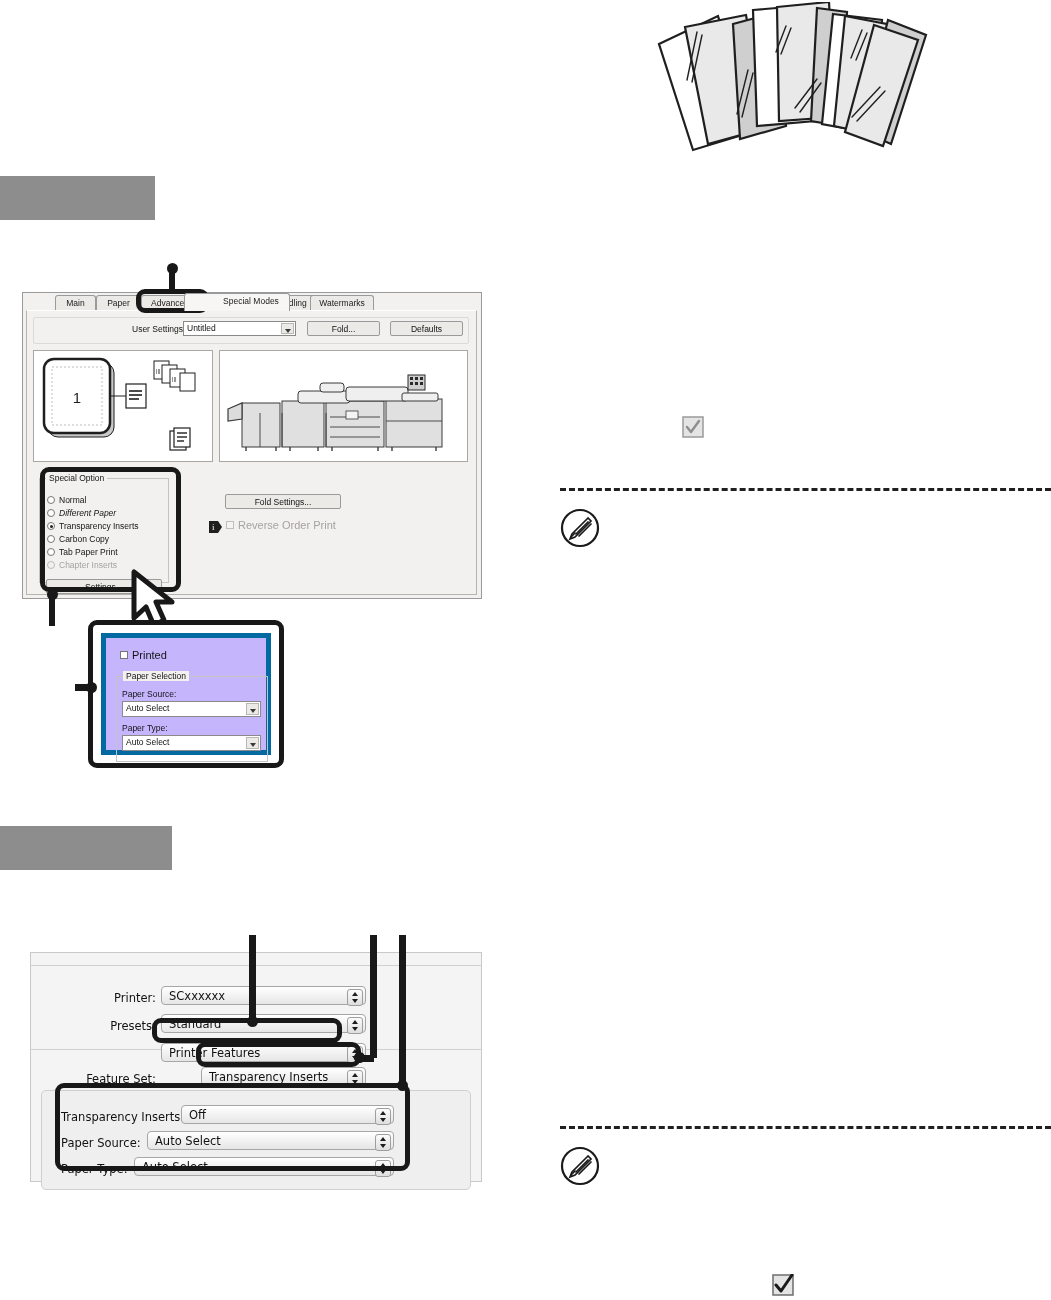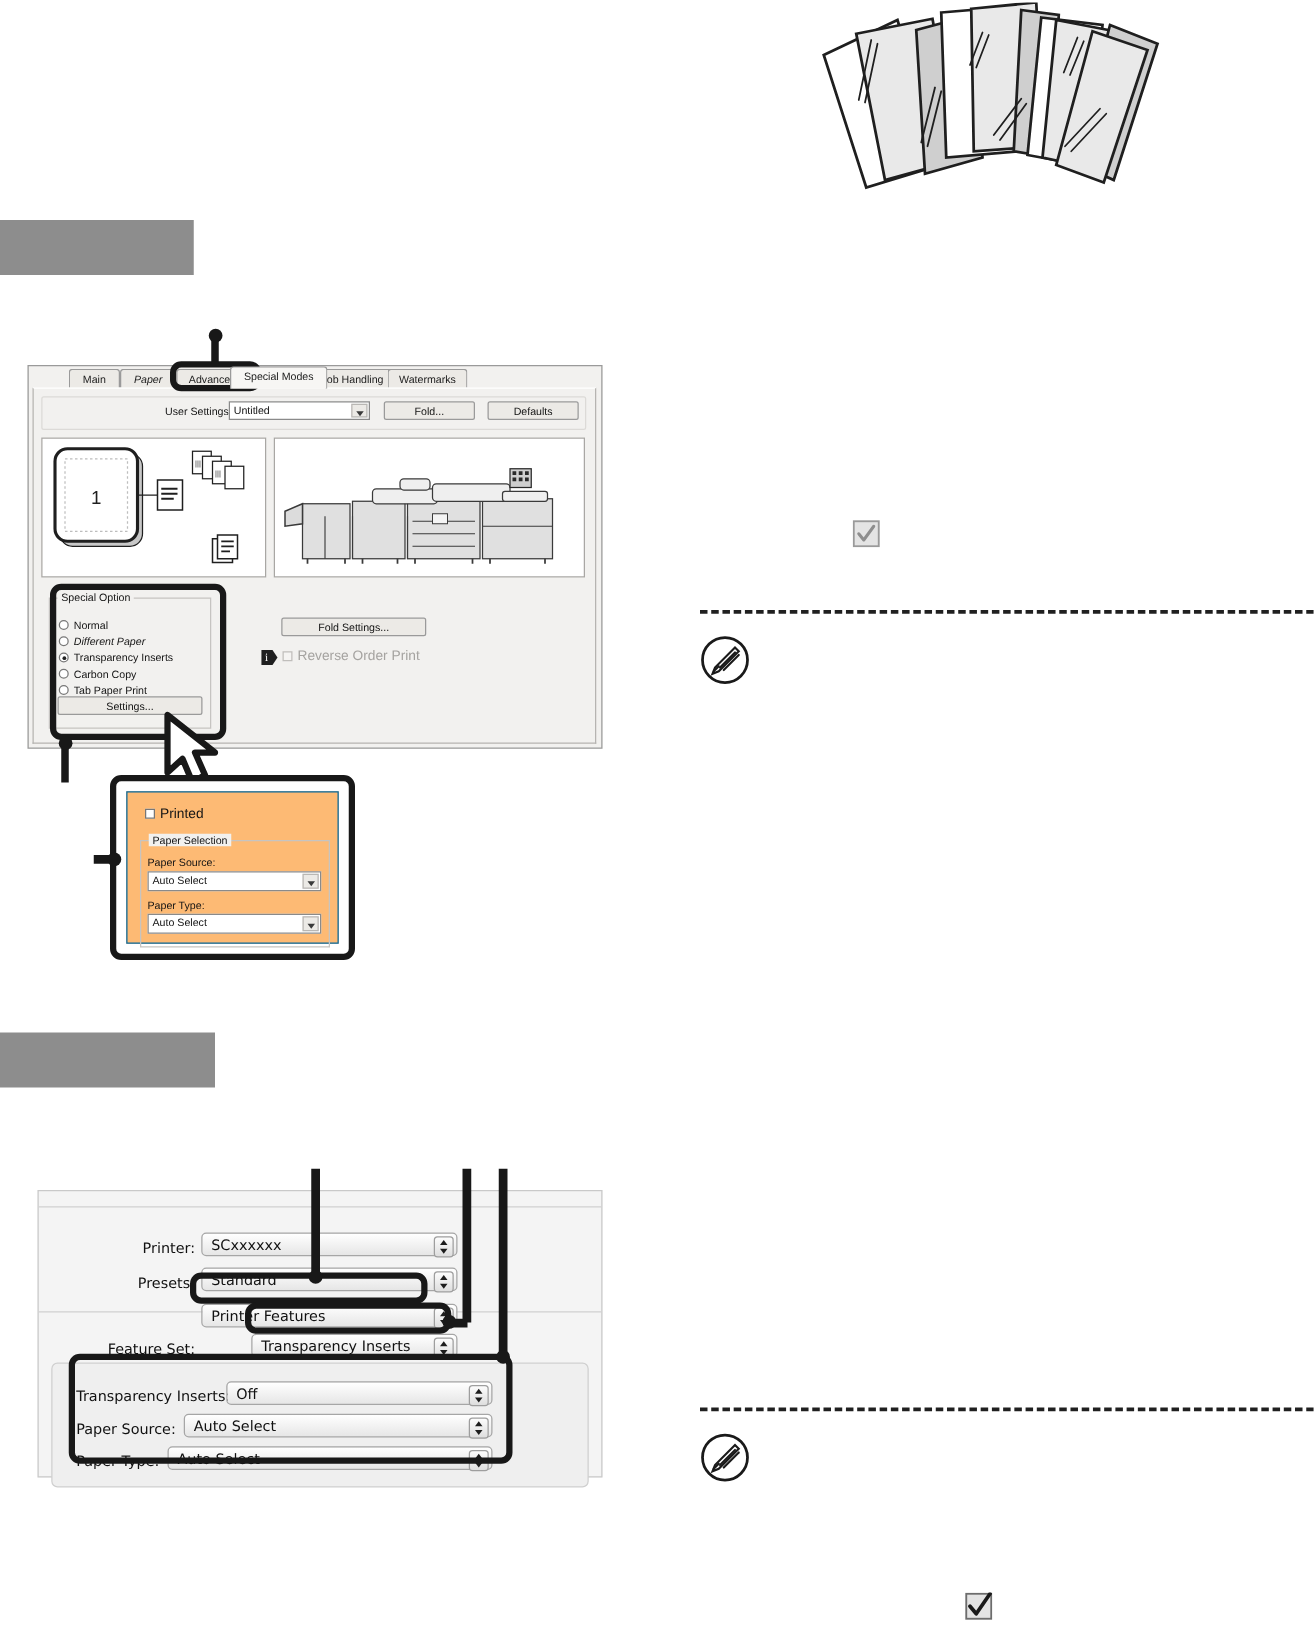--- a/index.html
+++ b/index.html
@@ -88,21 +88,21 @@
   .leader{position:absolute;background:#181818;}
   .dot{position:absolute;width:11px;height:11px;border-radius:50%;background:#181818;}
 
   
   #popup{
     left:88px;top:620px;width:196px;height:148px;
     background:#fff;border:5px solid #181818;border-radius:9px;box-sizing:border-box;
   }
   #popup-inner{
     position:absolute;left:8px;top:8px;right:8px;bottom:8px;
-    background:#fdba74;border:1px solid #0369a1;box-sizing:border-box;
+    background:#c4b5fd;border:5px solid #0369a1;box-sizing:border-box;
   }
 
   
   #mac-dialog{
     left:30px;top:952px;width:450px;height:228px;
     background:#f4f4f4;border:1px solid #c9c9c9;
   }
   .mac-lbl{
     position:absolute;font-size:11.5px;color:#111;text-align:right;white-space:nowrap;
     font-family:"DejaVu Sans",sans-serif;
@@ -175,23 +175,23 @@
   </svg>
 </div>
 
 <div class="abs gray-bar" style="left:0;top:176px;width:155px;height:44px;"></div>
 <div class="abs gray-bar" style="left:0;top:826px;width:172px;height:44px;"></div>
 
 <div class="abs" id="win-dialog">
 
   <div class="tabstrip">
     <div class="tab" style="left:4px;width:39px;">Main</div>
-    <div class="tab" style="left:45px;width:43px;font-style:italic;">Paper</div>
+    <div class="tab" style="left:45px;width:43px;">Paper</div>
     <div class="tab" style="left:90px;width:56px;">Advanced</div>
-    <div class="tab active" style="left:133px;width:76px;">Special Modes</div>
+    <div class="tab active" style="left:133px;width:76px;padding-left:28px;">Special Modes</div>
     <div class="tab" style="left:197px;width:66px;">Job Handling</div>
     <div class="tab" style="left:259px;width:62px;">Watermarks</div>
   </div>
 
   <div class="panel">
 
     <div class="group-bar"></div>
     <div class="lbl" style="left:105px;top:13px;">User Settings:</div>
     <div class="combo" style="left:156px;top:10px;width:113px;height:15px;">
       <span>Untitled</span>
@@ -282,21 +282,21 @@
 
     <div class="fieldset" style="left:12px;top:167px;width:130px;height:105px;">
       <span class="legend">Special Option</span>
     </div>
     <div class="radio" style="left:20px;top:184px;">Normal</div>
     <div class="radio" style="left:20px;top:197px;font-style:italic;">Different Paper</div>
     <div class="radio on" style="left:20px;top:210px;">Transparency Inserts</div>
     <div class="radio" style="left:20px;top:223px;">Carbon Copy</div>
     <div class="radio" style="left:20px;top:236px;text-align:right;">Tab Paper Print</div>
     <div class="radio dim" style="left:20px;top:249px;">Chapter Inserts</div>
-    <div class="btn" style="left:19px;top:246px;width:116px;height:15px;line-height:14px;text-align:center;">Settings...</div>
+    <div class="btn" style="left:19px;top:268px;width:116px;height:15px;line-height:14px;text-align:center;">Settings...</div>
 
     <div class="btn" style="left:198px;top:183px;width:116px;height:15px;line-height:14px;">Fold Settings...</div>
     <div class="abs" style="left:182px;top:208px;width:14px;height:12px;">
       <svg width="14" height="12" viewBox="0 0 14 12">
         <polygon points="0,0 9,0 13,6 9,12 0,12" fill="#1f1f1f"></polygon>
         <text x="3" y="9" font-family="Liberation Serif, serif" font-size="9" fill="#fff">i</text>
       </svg>
     </div>
     <div class="chk dim" style="left:199px;top:209px;">Reverse Order Print</div>
   </div>

